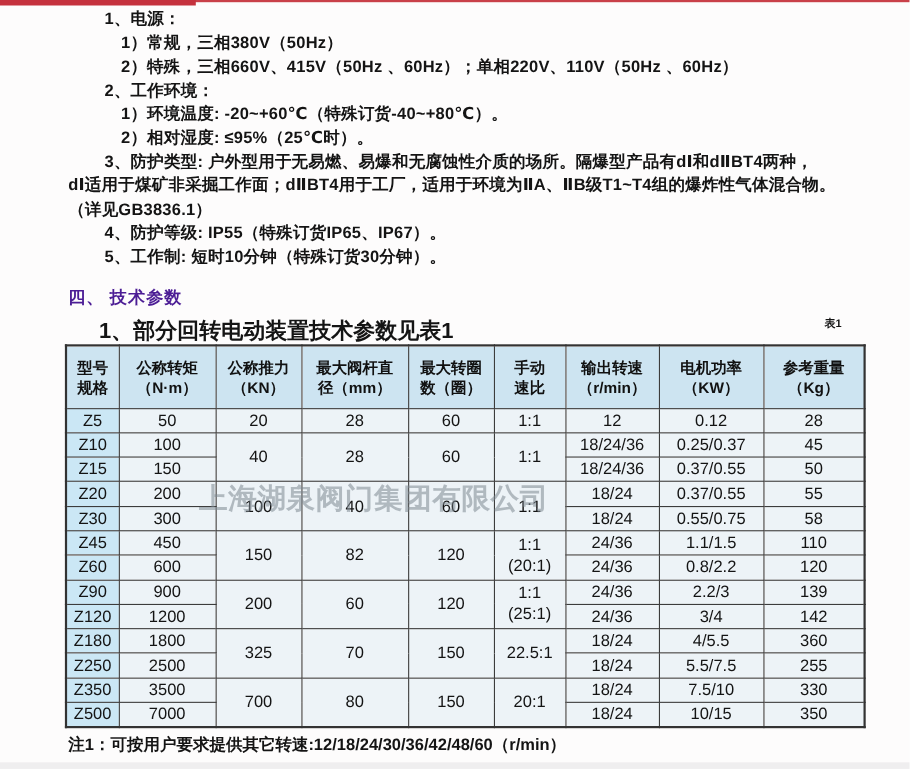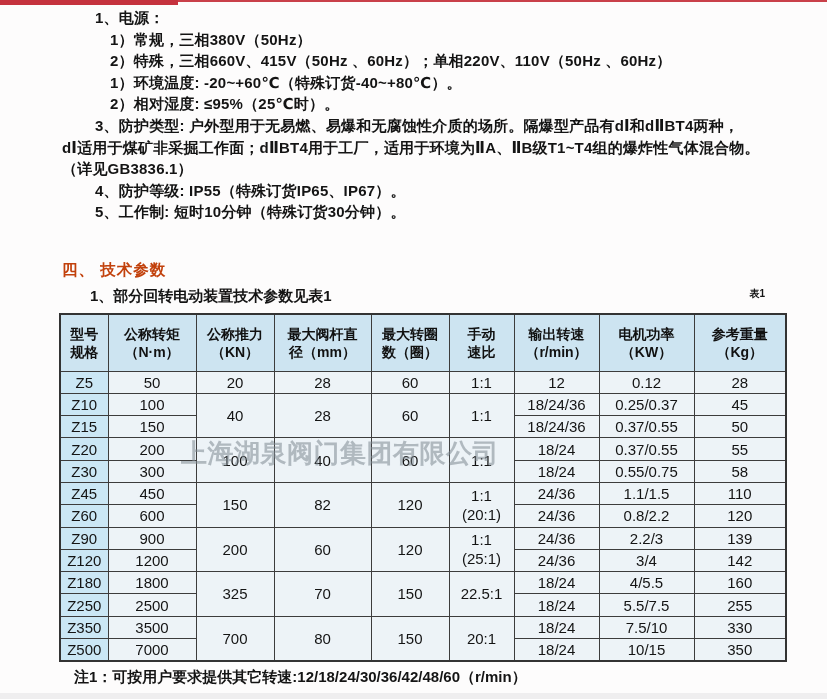--- a/index.html
+++ b/index.html
@@ -11,56 +11,57 @@
   .redbar-thick{position:absolute;top:0;left:0;width:178px;height:5px;background:#c5323e;}
 
   
   .intro{position:absolute;top:7px;left:62px;width:750px;}
   .ln{font-size:15px;line-height:21.6px;font-weight:600;letter-spacing:0.2px;white-space:nowrap;}
   .ln.a{padding-left:33px;}
   .ln.b{padding-left:48px;}
   .ln.c{padding-left:0;}
 
   
-  .sec-title{position:absolute;left:62px;top:260px;font-size:15.5px;font-weight:bold;color:#c2410c;letter-spacing:1px;}
+  .sec-title{position:absolute;left:62px;top:260px;font-size:15.5px;font-weight:bold;color:#4c1d95;letter-spacing:1px;font-family:Liberation Serif, serif;}
   .sub-row{position:absolute;left:90px;top:287px;width:675px;display:flex;justify-content:space-between;}
-  .sub-row .caption{font-size:15px;font-weight:600;}
+  .sub-row .caption{font-size:20px;font-weight:600;}
   .sub-row .tlabel{font-size:10px;font-weight:600;}
 
   
   table.tech{position:absolute;left:59px;top:313px;width:727px;height:349px;border-collapse:collapse;table-layout:fixed;}
   table.tech th,table.tech td{border:1px solid #3c3c3c;text-align:center;vertical-align:middle;padding:0;overflow:hidden;}
   table.tech{border:2px solid #333;}
   table.tech thead tr{height:57px;margin-top:19px;}
   table.tech tbody tr{height:22px;}
   th.hd{background:#cde4f1;font-size:14px;font-weight:bold;line-height:18px;color:#111;}
   td.model{background:#cbe7f5;font-size:15px;}
   td.val{background:#edf3f7;font-size:15px;}
   td.ratio2line div{line-height:19px;}
 
   
   .watermark{position:absolute;left:181px;top:436px;font-size:26px;font-weight:bold;color:rgba(125,136,146,0.55);letter-spacing:0.5px;white-space:nowrap;pointer-events:none;}
 
   
-  .note{position:absolute;left:74px;top:668px;font-size:15px;font-weight:600;white-space:nowrap;}
+  .note{position:absolute;left:62px;top:668px;font-size:15px;font-weight:600;white-space:nowrap;}
 
   .bottom-edge{position:absolute;left:0;bottom:0;width:827px;height:6px;background:#efeeef;}
 </style>
 </head>
 <body>
 
 <div class="page">
 
   <div class="redbar-thin"></div>
   <div class="redbar-thick"></div>
 
   <div class="intro">
     <div class="ln a">1、电源：</div>
     <div class="ln b">1）常规，三相380V（50Hz）</div>
     <div class="ln b">2）特殊，三相660V、415V（50Hz 、60Hz）；单相220V、110V（50Hz 、60Hz）</div>
+    <div class="ln a">2、工作环境：</div>
     <div class="ln b">1）环境温度: -20~+60℃（特殊订货-40~+80℃）。</div>
     <div class="ln b">2）相对湿度: ≤95%（25℃时）。</div>
     <div class="ln a">3、防护类型: 户外型用于无易燃、易爆和无腐蚀性介质的场所。隔爆型产品有dⅠ和dⅡBT4两种，</div>
     <div class="ln c">dⅠ适用于煤矿非采掘工作面；dⅡBT4用于工厂，适用于环境为ⅡA、ⅡB级T1~T4组的爆炸性气体混合物。</div>
     <div class="ln c">（详见GB3836.1）</div>
     <div class="ln a">4、防护等级: IP55（特殊订货IP65、IP67）。</div>
     <div class="ln a">5、工作制: 短时10分钟（特殊订货30分钟）。</div>
   </div>
 
   <div class="sec-title">四、 技术参数</div>
@@ -214,21 +215,21 @@
       </tr>
       <tr>
         <td class="model">Z180</td>
         <td class="val">1800</td>
         <td class="val" rowspan="2">325</td>
         <td class="val" rowspan="2">70</td>
         <td class="val" rowspan="2">150</td>
         <td class="val" rowspan="2">22.5:1</td>
         <td class="val">18/24</td>
         <td class="val">4/5.5</td>
-        <td class="val">160</td>
+        <td class="val">360</td>
       </tr>
       <tr>
         <td class="model">Z250</td>
         <td class="val">2500</td>
         <td class="val">18/24</td>
         <td class="val">5.5/7.5</td>
         <td class="val">255</td>
       </tr>
       <tr>
         <td class="model">Z350</td>

